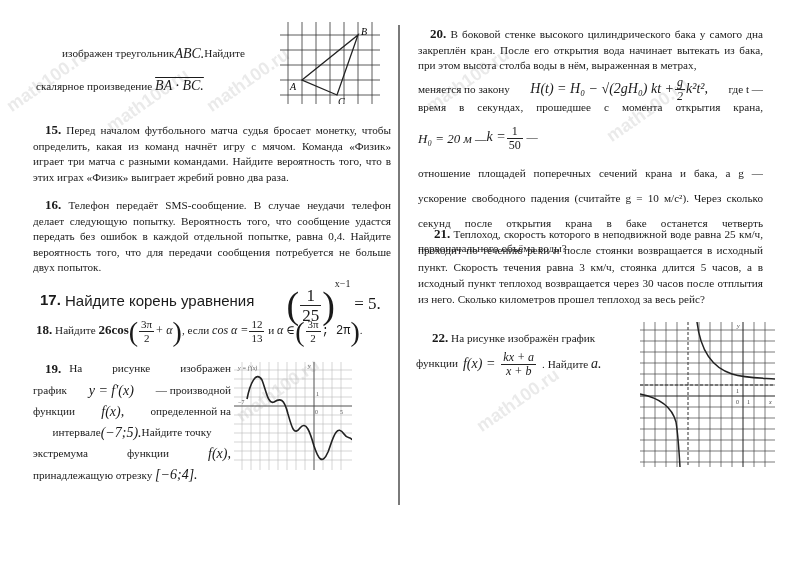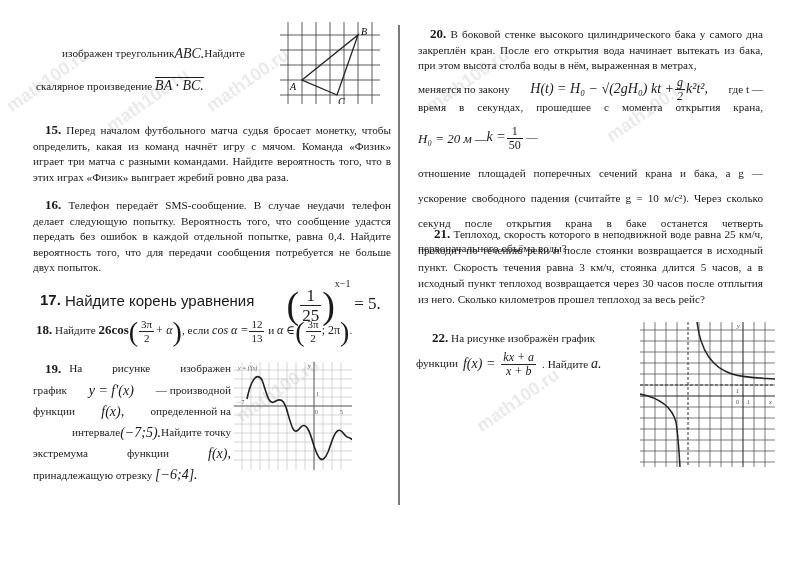--- a/index.html
+++ b/index.html
@@ -83,39 +83,39 @@
       <span style="font-size:17px;">= 5.</span>
     </span>
   </div>
 
   <div class="prob" style="left:36px;top:318px;width:360px;white-space:nowrap;">
     <span class="num">18.</span>
     <span>Найдите</span>
     <span style="font-size:13px;font-weight:bold;">26cos</span><span class="paren">(</span><span class="frac" style="font-size:11px;"><span class="n">3π</span><span class="d">2</span></span><span class="m" style="font-size:12px;">+ α</span><span class="paren">)</span><span>, если</span>
     <span class="m" style="font-size:12px;">cos α =</span><span class="frac" style="font-size:11px;"><span class="n">12</span><span class="d">13</span></span>
     <span>и</span>
-    <span class="m" style="font-size:12px;">α ∈</span><span class="paren">(</span><span class="frac" style="font-size:11px;"><span class="n">3π</span><span class="d">2</span></span><span style="font-size:12px;">; 2π</span><span class="paren">)</span><span>.</span>
+    <span class="m" style="font-size:12px;">α ∈</span><span class="paren">(</span><span class="frac" style="font-size:11px;"><span class="n">3π</span><span class="d">2</span></span><span style="font-size:12px;font-family:Liberation Mono, monospace;">; 2π</span><span class="paren">)</span><span>.</span>
   </div>
 
   <div class="prob" style="left:33px;top:358px;width:198px;line-height:21px;">
     <div style="display:flex;justify-content:space-between;">
         <span style="padding-left:12px;"><span class="num">19.</span></span>
         <span style="flex:1;text-align:justify;text-align-last:justify;padding-left:8px;">На рисунке изображен</span>
       </div>
     <div style="display:flex;justify-content:space-between;">
         <span>график</span>
         <span class="m">y = f′(x)</span>
         <span>— производной</span>
       </div>
     <div style="display:flex;justify-content:space-between;">
         <span>функции</span>
         <span class="m">f(x),</span>
         <span>определенной на</span>
       </div>
-    <div style="display:flex;justify-content:flex-end;">
+    <div style="display:flex;justify-content:center;">
         <span>интервале</span>
         <span class="m">(−7;5).</span>
         <span>Найдите точку</span>
       </div>
     <div style="display:flex;justify-content:space-between;">
         <span>экстремума</span>
         <span>функции</span>
         <span class="m">f(x),</span>
       </div>
     <div><span>принадлежащую отрезку</span> <span class="m">[−6;4].</span></div>

